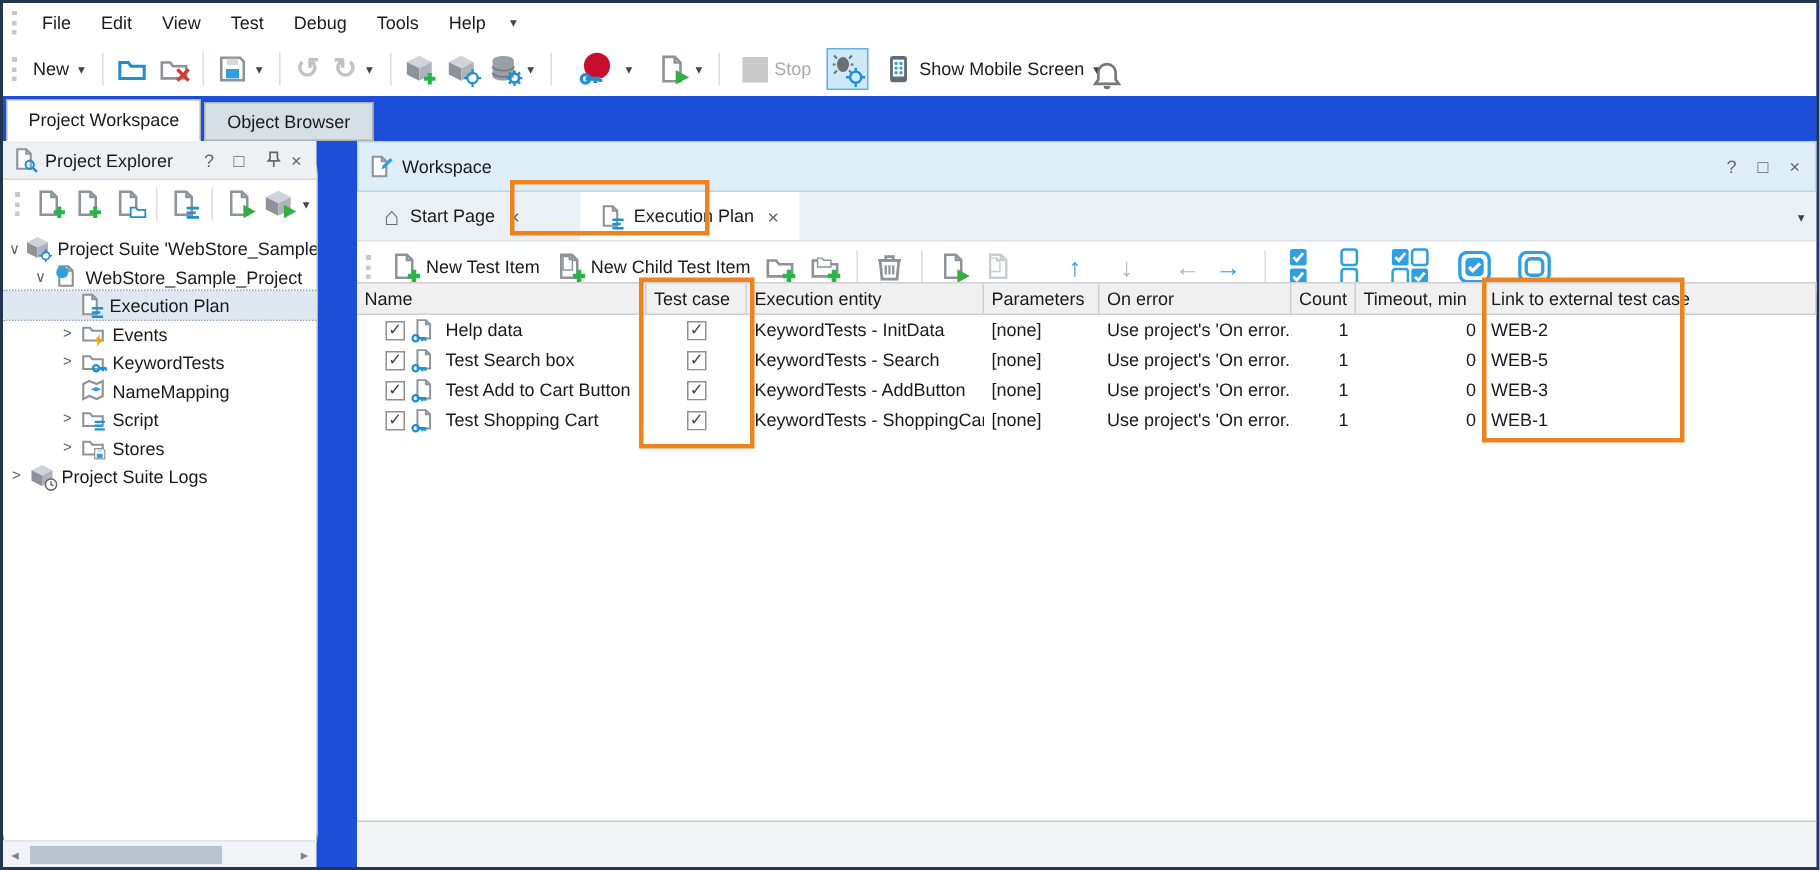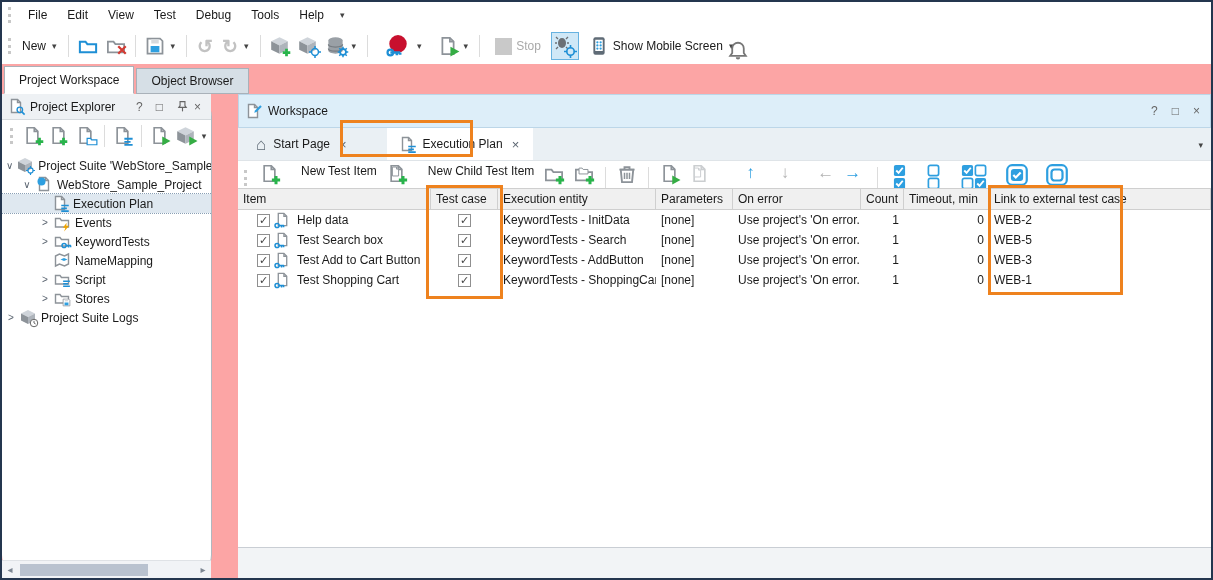--- a/index.html
+++ b/index.html
@@ -1,18 +1,18 @@
 <!DOCTYPE html>
 <html><head>
 <meta charset="utf-8">
 <style>
   * { margin:0; padding:0; box-sizing:border-box; }
   body { background:#fff; font-family:"Liberation Sans", sans-serif; }
   .window { position:relative; width:1213px; height:580px; border:2px solid #24364f;
-            background:#fca5a5; font-size:12px; color:#1a1a1a; overflow:hidden; }
+            background:#1d4ed8; font-size:12px; color:#1a1a1a; overflow:hidden; }
 
   
   .menubar { position:absolute; left:0; top:0; right:0; height:26px; display:flex;
              align-items:center; padding-left:4px; background:#fff; }
   .grip { width:5px; height:16px; border-left:3px dotted #c8c8c8; margin:0 5px 0 2px; }
   .menu-item { padding:4px 10px; cursor:default; }
   .menu-overflow { font-size:9px; color:#444; padding:0 6px; }
 
   
   .toolbar { position:absolute; left:0; top:26px; right:0; height:36px; display:flex;
@@ -60,21 +60,21 @@
                align-items:center; padding:16px 6px; gap:6px; }
   .ws-title { flex:1; }
   .ws-tabs { height:33px; background:#eaf0f4; display:flex; align-items:stretch;
              padding-left:6px; position:relative; border-bottom:1px solid #dfe4e8; }
   .ws-tab { display:flex; align-items:center; gap:7px; padding:0 12px; }
   .ws-tab.active { background:#fff; }
   .tab-close { color:#5a6470; font-size:13px; padding:0 2px; }
   .tabs-chevron { position:absolute; right:8px; top:12px; font-size:9px; color:#444; }
   .ws-toolbar { height:34px; display:flex; align-items:center; padding-left:4px; gap:2px;
                 background:#fff; }
-  .wbtn { height:28px; display:flex; gap:21px; padding:0 4px; }
+  .wbtn { height:28px; display:flex; align-items:center; gap:4px; padding:0 4px; }
   .arrow-g { font-size:17px; font-weight:bold; line-height:1; }
   .blue-a { color:#2e9fe0; } .gray-a { color:#b4b4b4; }
 
   
   .grid { position:absolute; left:0; top:94px; right:0; bottom:31px; background:#fff; overflow:hidden; }
   .ghead { display:flex; height:22px; background:#f0f0f0; border-top:1px solid #cfcfcf;
            border-bottom:1px solid #cfcfcf; }
   .ghead .hcell { border-right:1px solid #cfcfcf; padding:3px 5px; white-space:nowrap; overflow:hidden; }
   .c-name { width:193px; } .c-tc { width:67px; } .c-ent { width:158px; } .c-par { width:77px; }
   .c-err { width:128px; } .c-cnt { width:43px; } .c-tmo { width:85px; } .c-lnk { flex:1; }
@@ -743,21 +743,21 @@
         <span class="icon" style="width:22px;height:22px">
             <svg width="22" height="22">
               <use href="#s-rbx-off"></use>
             </svg>
           </span>
       </div>
     </div>
 
     <div class="grid">
       <div class="ghead">
-        <div class="hcell c-name">Item</div>
+        <div class="hcell c-name">Name</div>
         <div class="hcell c-tc">Test case</div>
         <div class="hcell c-ent">Execution entity</div>
         <div class="hcell c-par">Parameters</div>
         <div class="hcell c-err">On error</div>
         <div class="hcell c-cnt">Count</div>
         <div class="hcell c-tmo">Timeout, min</div>
         <div class="hcell c-lnk">Link to external test case</div>
       </div>
 
       <div class="grow">

